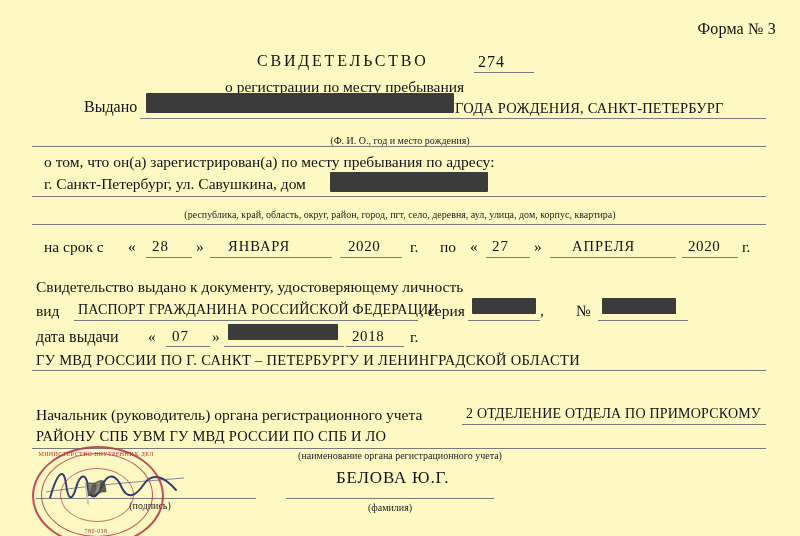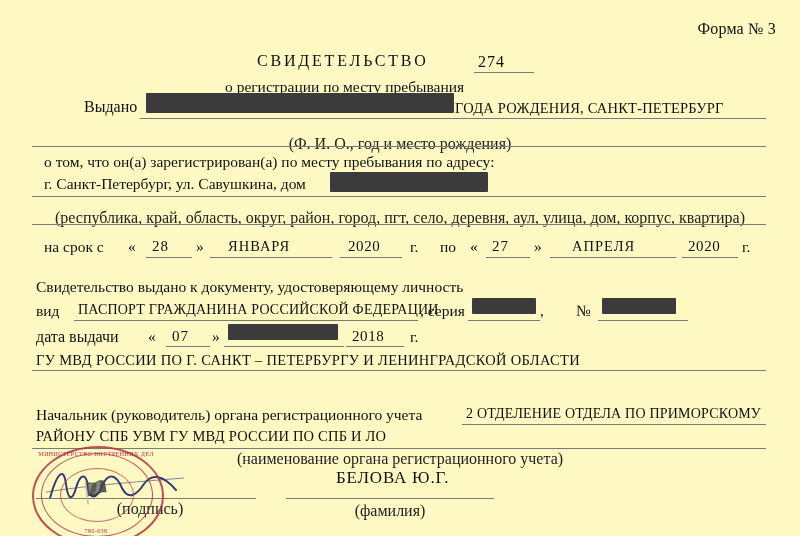--- a/index.html
+++ b/index.html
@@ -26,21 +26,21 @@
     border-bottom: 1px solid #7a7a7a;
     height: 0;
   }
   .redact {
     position: absolute;
     background: #3b3b3b;
     border-radius: 1px;
   }
   .caption {
     position: absolute;
-    font-size: 16px;
+    font-size: 10px;
     color: #222;
     text-align: center;
     font-family: "Liberation Serif", serif;
   }
   .txt {
     position: absolute;
     white-space: nowrap;
     font-family: "Liberation Serif", serif;
   }
 

